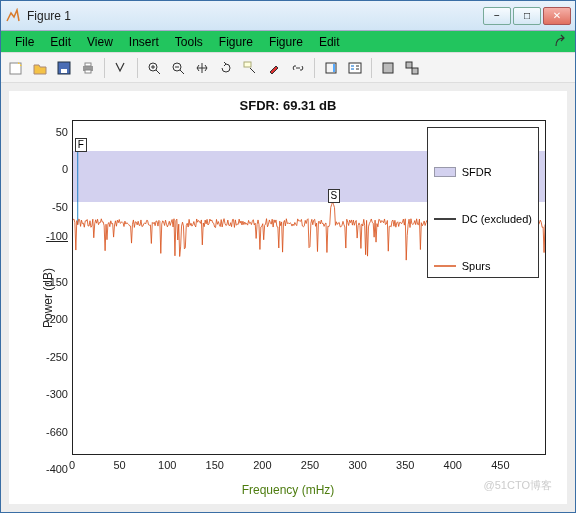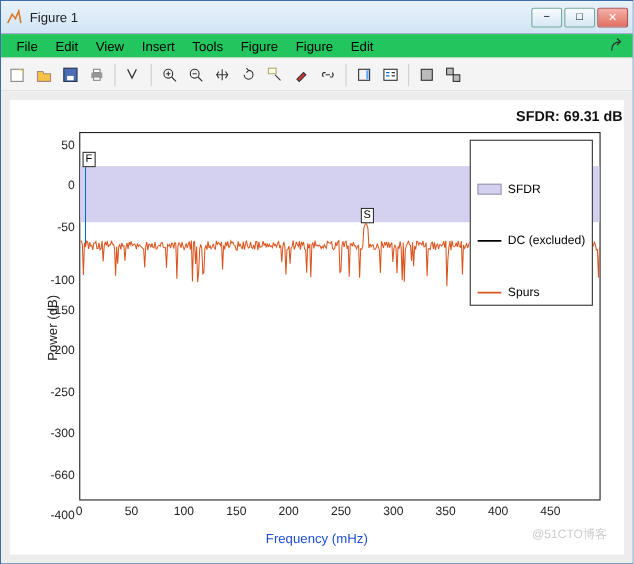--- a/index.html
+++ b/index.html
@@ -13,25 +13,25 @@
   .winbtn.close { background: linear-gradient(#f5b0a8,#e07060); border-color:#a55; color:#fff; }
   .menubar { height: 22px; background: #22c55e; display: flex; align-items: center; padding: 0 6px; font-size: 12px; border-bottom: 1px solid #ddd; }
   .menubar .menuitem { padding: 2px 8px; cursor: pointer; }
   .menubar .spacer { flex:1; }
   .curvearrow { width:16px; height:16px; }
   .toolbar { height: 30px; background: #f4f4f4; display: flex; align-items: center; padding: 0 4px; gap: 2px; border-bottom: 1px solid #ddd; }
   .tbtn { width: 22px; height: 22px; border: 1px solid transparent; display:flex; align-items:center; justify-content:center; cursor:pointer; border-radius:2px; }
   .tsep { width:1px; height:20px; background:#ccc; margin:0 3px; }
   .plot-area { flex:1; background:#ededed; padding:8px; position:relative; }
   .plot-canvas { width:100%; height:100%; background:#fff; position:relative; border:1px solid #fff; }
-  .chart-title { position:absolute; top:6px; left:0; right:0; text-align:right; font-size:13px; font-weight:bold; color:#111; }
+  .chart-title { position:absolute; top:6px; left:0; right:0; text-align:center; font-size:13px; font-weight:bold; color:#111; }
   .axes { position:absolute; left:62px; top:28px; right:20px; bottom:48px; border:1px solid #222; background:#fff; }
   .sfdr-band { position:absolute; left:0; right:0; background:#d3d1ef; }
   .ylabel { position:absolute; left:8px; top:50%; transform:translateY(-50%) rotate(-90deg); transform-origin:center; font-size:12px; color:#222; white-space:nowrap; }
-  .xlabel { position:absolute; bottom:6px; left:0; right:0; text-align:center; font-size:12px; color:#1d4ed8; }
+  .xlabel { position:absolute; bottom:6px; left:0; right:0; text-align:center; font-size:12px; color:#4d7c0f; }
   .tick { position:absolute; font-size:11px; color:#222; }
   .xtick { bottom:32px; transform:translateX(-50%); }
   .ytick { left:32px; transform:translateY(50%); text-align:right; width:26px; }
   .legend { position:absolute; top:6px; right:6px; background:#fff; border:1px solid #333; padding:4px 6px; font-size:11px; }
   .legend-row { display:flex; align-items:center; gap:6px; height:15px;margin-top:32px; }
   .swatch { width:22px; height:10px; }
   .marker-box { position:absolute; width:12px; height:14px; background:#fff; border:1px solid #333; font-size:10px; text-align:center; line-height:12px; font-family:Arial; }
   .spurs-line { stroke:#d9541e; stroke-width:1; fill:none; }
   .fund-line { stroke:#0072bd; stroke-width:1; }
   .watermark { position:absolute; right:14px; bottom:10px; font-size:11px; color:#ccc; }
@@ -211,21 +211,21 @@
           <div class="tick xtick" style="left: 300px;">250</div>
           <div class="tick xtick" style="left: 347.6px;">300</div>
           <div class="tick xtick" style="left: 395.2px;">350</div>
           <div class="tick xtick" style="left: 442.8px;">400</div>
           <div class="tick xtick" style="left: 490.4px;">450</div>
         </div>
       <div id="yticks">
           <div class="tick ytick" style="top: 28px;">50</div>
           <div class="tick ytick" style="top: 65.4444px;">0</div>
           <div class="tick ytick" style="top: 102.889px;">-50</div>
-          <div class="tick ytick" style="top: 151px;">-100</div>
+          <div class="tick ytick" style="top: 132px; text-decoration: underline;">-100</div>
           <div class="tick ytick" style="top: 177.778px;">-150</div>
           <div class="tick ytick" style="top: 215.222px;">-200</div>
           <div class="tick ytick" style="top: 252.667px;">-250</div>
           <div class="tick ytick" style="top: 290.111px;">-300</div>
           <div class="tick ytick" style="top: 327.556px;">-660</div>
           <div class="tick ytick" style="top: 365px;">-400</div>
         </div>
 
       <div class="watermark">@51CTO博客</div>
     </div>

